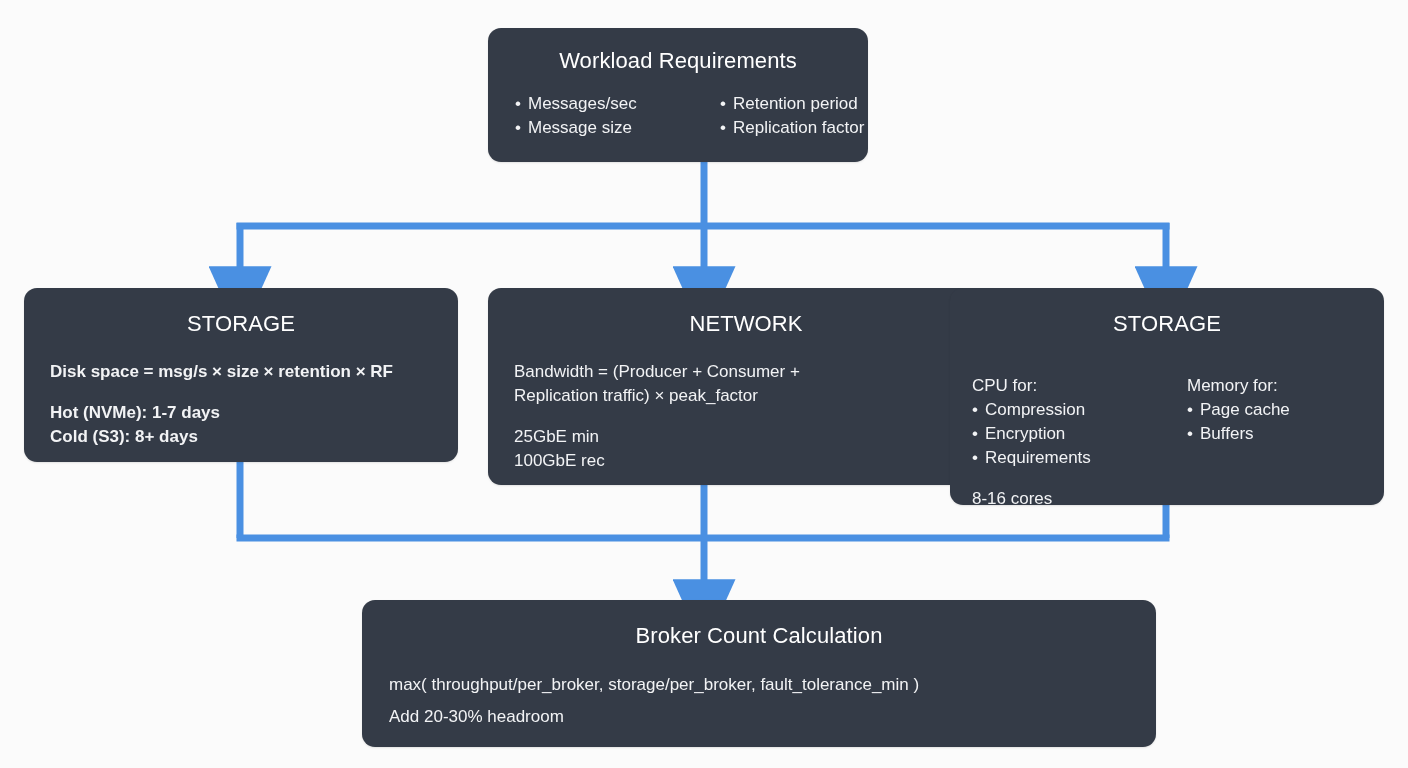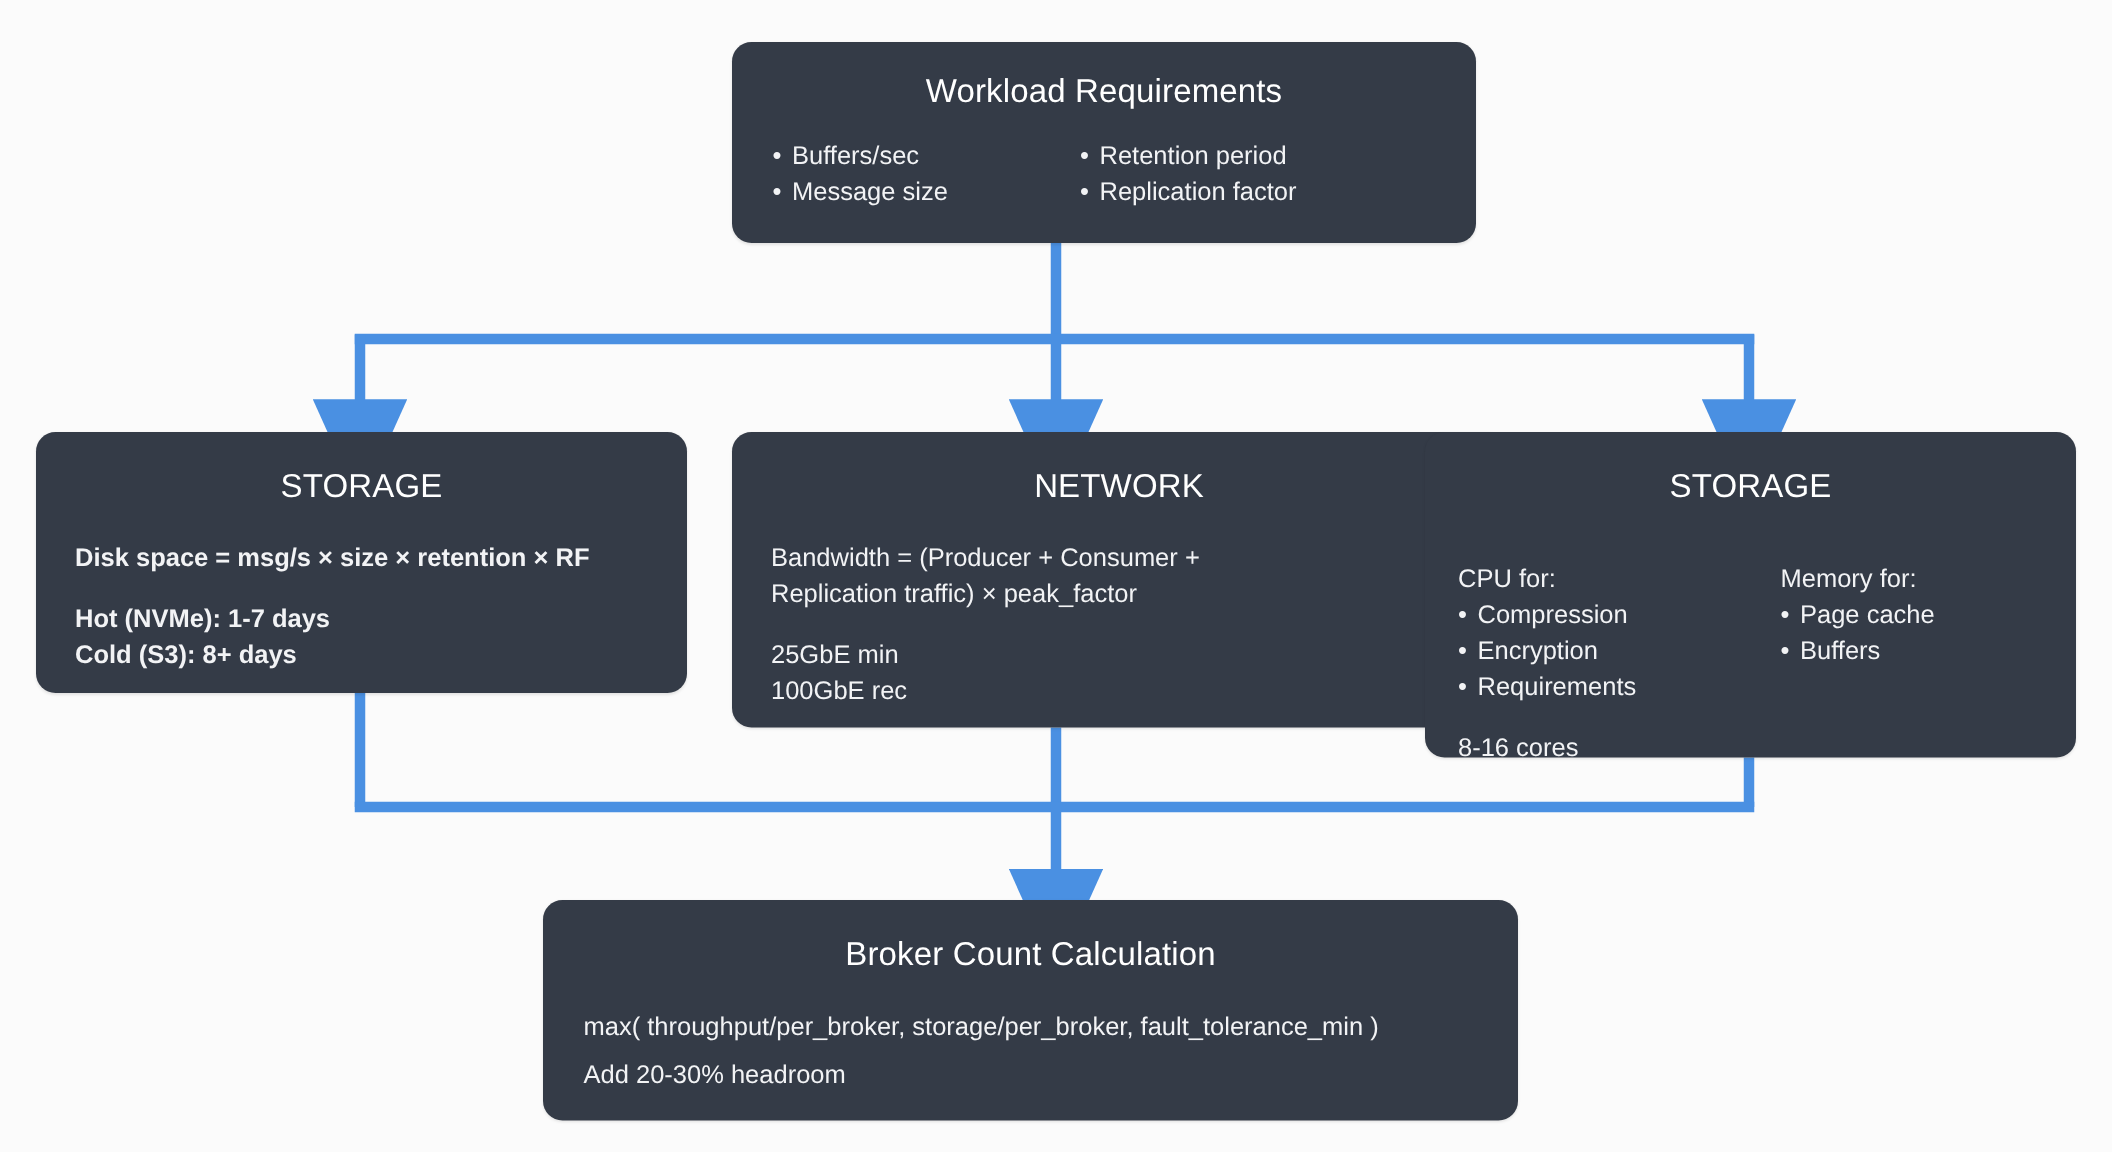--- a/index.html
+++ b/index.html
@@ -71,21 +71,21 @@
   }
   .plain-line {
     white-space: nowrap;
   }
   .gap-block {
     margin-top: 17px;
   }
 
   
   #node-workload {
-    left: 488px;  top: 28px;  width: 496px;  height: 134px;
+    left: 488px;  top: 28px;  width: 380px;  height: 134px;
   }
   #node-workload .node-title { margin-top: 22px; }
   #node-workload .cols { margin-top: 20px; padding-left: 27px; }
   #node-workload .col-a { width: 205px; }
 
   #node-storage {
     left: 24px;  top: 288px;  width: 434px;  height: 174px;
   }
   #node-storage .node-title { margin-top: 25px; }
   #node-storage .node-body  { margin-top: 25px; padding-left: 26px; font-weight: bold; }
@@ -97,21 +97,21 @@
   #node-network .node-body  { margin-top: 25px; padding-left: 26px; }
 
   #node-compute {
     left: 950px;  top: 288px;  width: 434px;  height: 217px;
   }
   #node-compute .node-title { margin-top: 25px; }
   #node-compute .cols { margin-top: 39px; padding-left: 22px; }
   #node-compute .col-a { width: 215px; }
 
   #node-broker {
-    left: 362px;  top: 600px;  width: 650px;  height: 147px;
+    left: 362px;  top: 600px;  width: 794px;  height: 147px;
   }
   #node-broker .node-title { margin-top: 25px; }
   #node-broker .node-body  { margin-top: 22px; padding-left: 27px; line-height: 32px; }
 </style>
 </head>
 <body style="background: rgb(251, 251, 251);">
 
 <div id="canvas">
 
   <svg id="edges" viewBox="0 0 1408 768" width="1408" height="768" xmlns="http://www.w3.org/2000/svg">
@@ -145,21 +145,21 @@
       <path d="M240,538 L1166,538" stroke="#4a90e2" stroke-width="7" fill="none" stroke-linecap="square"></path>
 
       <path d="M704,538 L704,582" stroke="#4a90e2" stroke-width="7" fill="none" marker-end="url(#arrowhead)"></path>
     </g>
   </svg>
 
   <div class="node" id="node-workload" style="background: rgb(52, 59, 71); color: rgb(255, 255, 255);">
     <div class="node-title">Workload Requirements</div>
     <div class="node-body cols two-col">
       <ul class="bullet-list col-a">
-        <li>Buffers/sec</li>
+        <li>Messages/sec</li>
         <li>Message size</li>
       </ul>
       <ul class="bullet-list col-b">
         <li>Retention period</li>
         <li>Replication factor</li>
       </ul>
     </div>
   </div>
 
   <div class="node" id="node-storage" style="background: rgb(52, 59, 71); color: rgb(255, 255, 255);">

